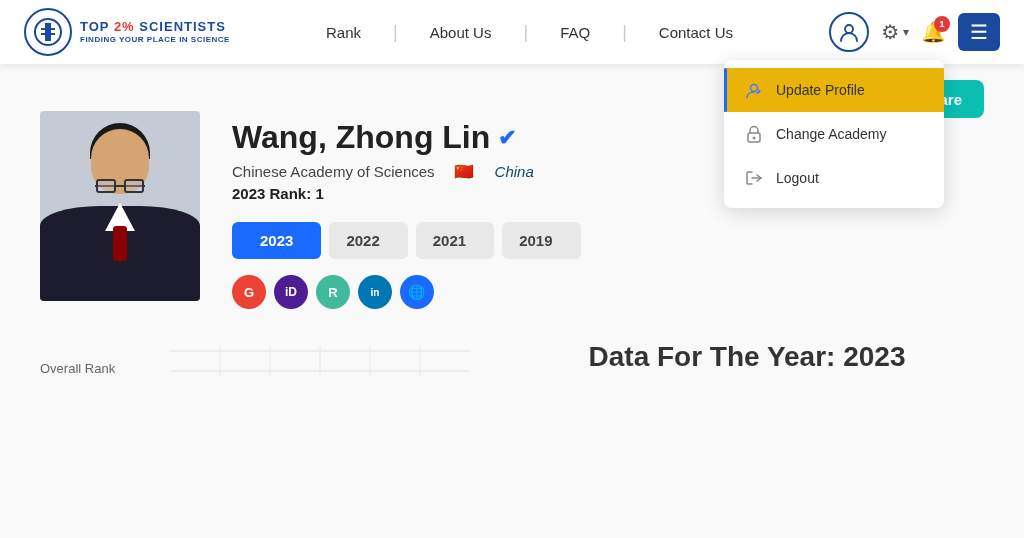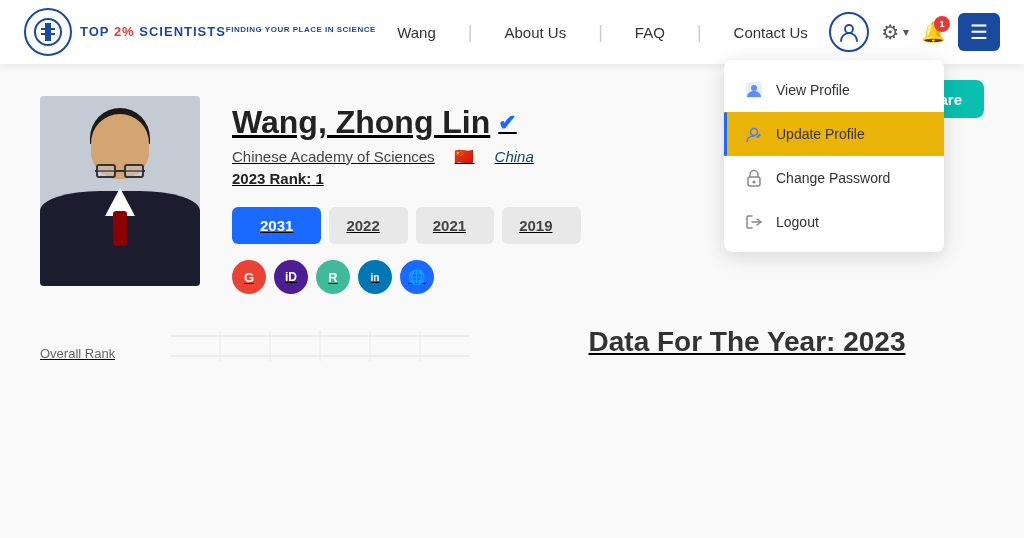--- a/index.html
+++ b/index.html
@@ -28,22 +28,21 @@
       border-radius: 50%;
       border: 2px solid #1a4a9e;
       display: flex;
       align-items: center;
       justify-content: center;
       background: #fff;
       position: relative;
     }
     .logo-text-area {
       display: flex;
-      flex-direction: row;
-      text-align: right;
+      flex-direction: column;
     }
     .logo-title {
       font-size: 13px;
       font-weight: 800;
       color: #1a4a9e;
       letter-spacing: 1px;
       line-height: 1.1;
     }
     .logo-title span { color: #e53935; }
     .logo-subtitle {
@@ -181,22 +180,21 @@
     }
     .icon-view-profile { color: #5c8aff; }
     .icon-update-profile { color: #4a7aff; }
     .icon-change-password { color: #888; }
     .icon-logout { color: #888; }
 
     
     main {
       padding: 32px 40px 0;
       max-width: 1024px;
-      margin: 0 auto;
-      text-decoration: underline;
+      margin: 15px auto;
     }
     .profile-section {
       display: flex;
       align-items: flex-start;
       gap: 32px;
       margin-bottom: 32px;
     }
 
     .profile-info {
       flex: 1;
@@ -442,21 +440,21 @@
     </div>
     <div class="logo-text-area">
       <div class="logo-title">
         TOP <span>2%</span> SCIENTISTS
       </div>
       <div class="logo-subtitle">FINDING YOUR PLACE IN SCIENCE</div>
     </div>
   </div>
 
   <nav>
-    <a class="nav-link">Wang</a>
+    <a class="nav-link">Rank</a>
     <span class="nav-divider">|</span>
     <a class="nav-link">About Us</a>
     <span class="nav-divider">|</span>
     <a class="nav-link">FAQ</a>
     <span class="nav-divider">|</span>
     <a class="nav-link">Contact Us</a>
   </nav>
 
   <div class="header-actions">
     <div class="profile-icon-btn">
@@ -472,49 +470,39 @@
     <button class="bell-btn">
       <span>🔔</span>
       <span class="badge">1</span>
     </button>
     <button class="hamburger-btn">
       <span>☰</span>
     </button>
   </div>
 
   <div class="dropdown-menu">
-    <div class="dropdown-item">
-      <span class="dropdown-icon icon-view-profile">
-        <svg width="18" height="18" viewBox="0 0 18 18" fill="none">
-          <rect x="1" y="1" width="16" height="16" rx="3" fill="#e8eeff"></rect>
-          <circle cx="9" cy="7" r="3" fill="#5c8aff"></circle>
-          <path d="M2 16c0-3.3 3.1-6 7-6s7 2.7 7 6" fill="#5c8aff"></path>
-        </svg>
-      </span>
-      <span>View Profile</span>
-    </div>
     <div class="dropdown-item active">
       <span class="dropdown-icon icon-update-profile">
         <svg width="18" height="18" viewBox="0 0 18 18" fill="none">
           <circle cx="9" cy="7" r="3.5" stroke="#4a7aff" stroke-width="1.5"></circle>
           <path d="M2 16.5c0-3.3 3.1-5.5 7-5.5" stroke="#4a7aff" stroke-width="1.5" stroke-linecap="round"></path>
           <path d="M13 13l3-3-1.5-1.5-3 3V13h1.5z" fill="#4a7aff"></path>
         </svg>
       </span>
       <span>Update Profile</span>
     </div>
     <div class="dropdown-item">
       <span class="dropdown-icon icon-change-password">
         <svg width="16" height="18" viewBox="0 0 16 18" fill="none">
           <rect x="2" y="8" width="12" height="9" rx="2" stroke="#888" stroke-width="1.5"></rect>
           <path d="M4 8V5.5a4 4 0 018 0V8" stroke="#888" stroke-width="1.5"></path>
           <circle cx="8" cy="13" r="1.5" fill="#888"></circle>
         </svg>
       </span>
-      <span>Change Password</span>
+      <span>Change Academy</span>
     </div>
     <div class="dropdown-item">
       <span class="dropdown-icon icon-logout">
         <svg width="18" height="18" viewBox="0 0 18 18" fill="none">
           <path d="M7 15H3a1 1 0 01-1-1V4a1 1 0 011-1h4" stroke="#888" stroke-width="1.5" stroke-linecap="round"></path>
           <path d="M12 12l4-3-4-3" stroke="#888" stroke-width="1.5" stroke-linecap="round" stroke-linejoin="round"></path>
           <line x1="16" y1="9" x2="7" y2="9" stroke="#888" stroke-width="1.5" stroke-linecap="round"></line>
         </svg>
       </span>
       <span>Logout</span>
@@ -553,21 +541,21 @@
       <div class="profile-institution">
         <span>Chinese Academy of Sciences</span>
         <span class="flag">🇨🇳</span>
         <span class="country">China</span>
       </div>
       <div class="profile-rank">
         <span>2023 Rank:</span>
         <span>1</span>
       </div>
       <div class="year-tabs">
-        <button class="year-tab active">2031</button>
+        <button class="year-tab active">2023</button>
         <button class="year-tab inactive">2022</button>
         <button class="year-tab inactive">2021</button>
         <button class="year-tab inactive">2019</button>
       </div>
 
       <div class="social-icons">
         <div class="social-icon" style="background:#ea4335;">G</div>
         <div class="social-icon" style="background:#4c1d95; font-size:12px;">iD</div>
         <div class="social-icon" style="background:#40ba9b;">R</div>
         <div class="social-icon" style="background:#0077b5; font-size:10px;">in</div>

